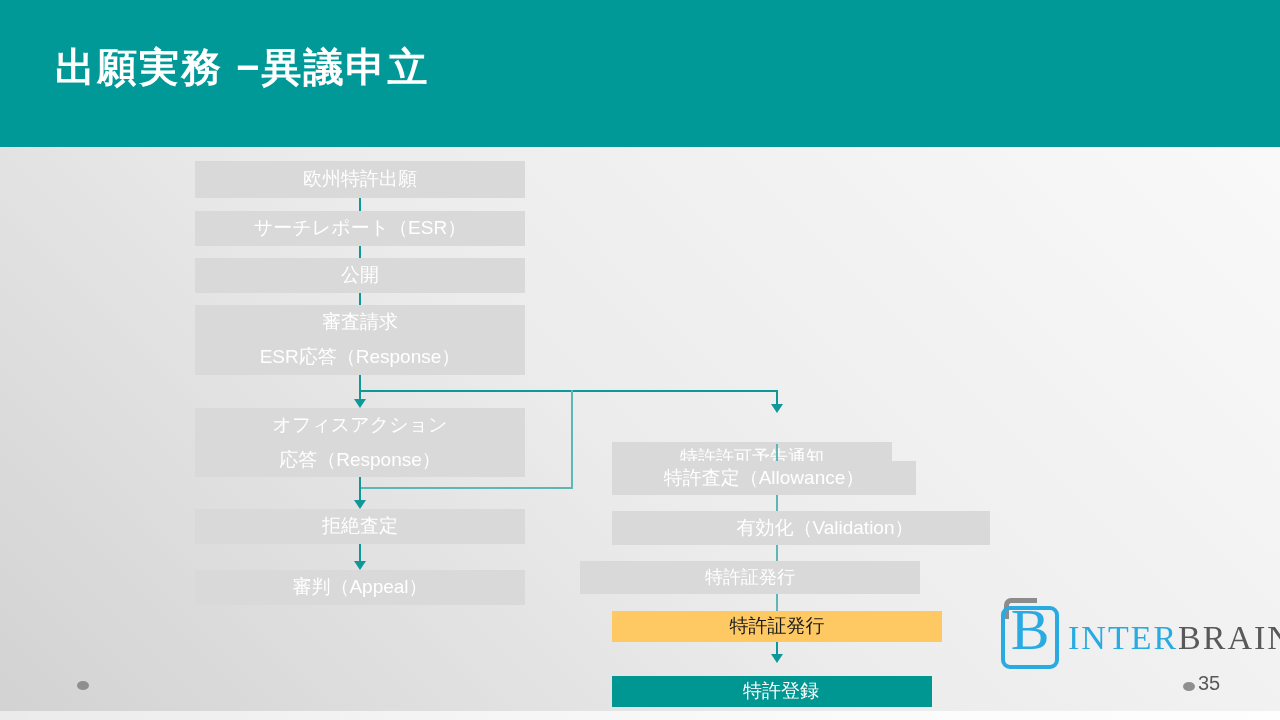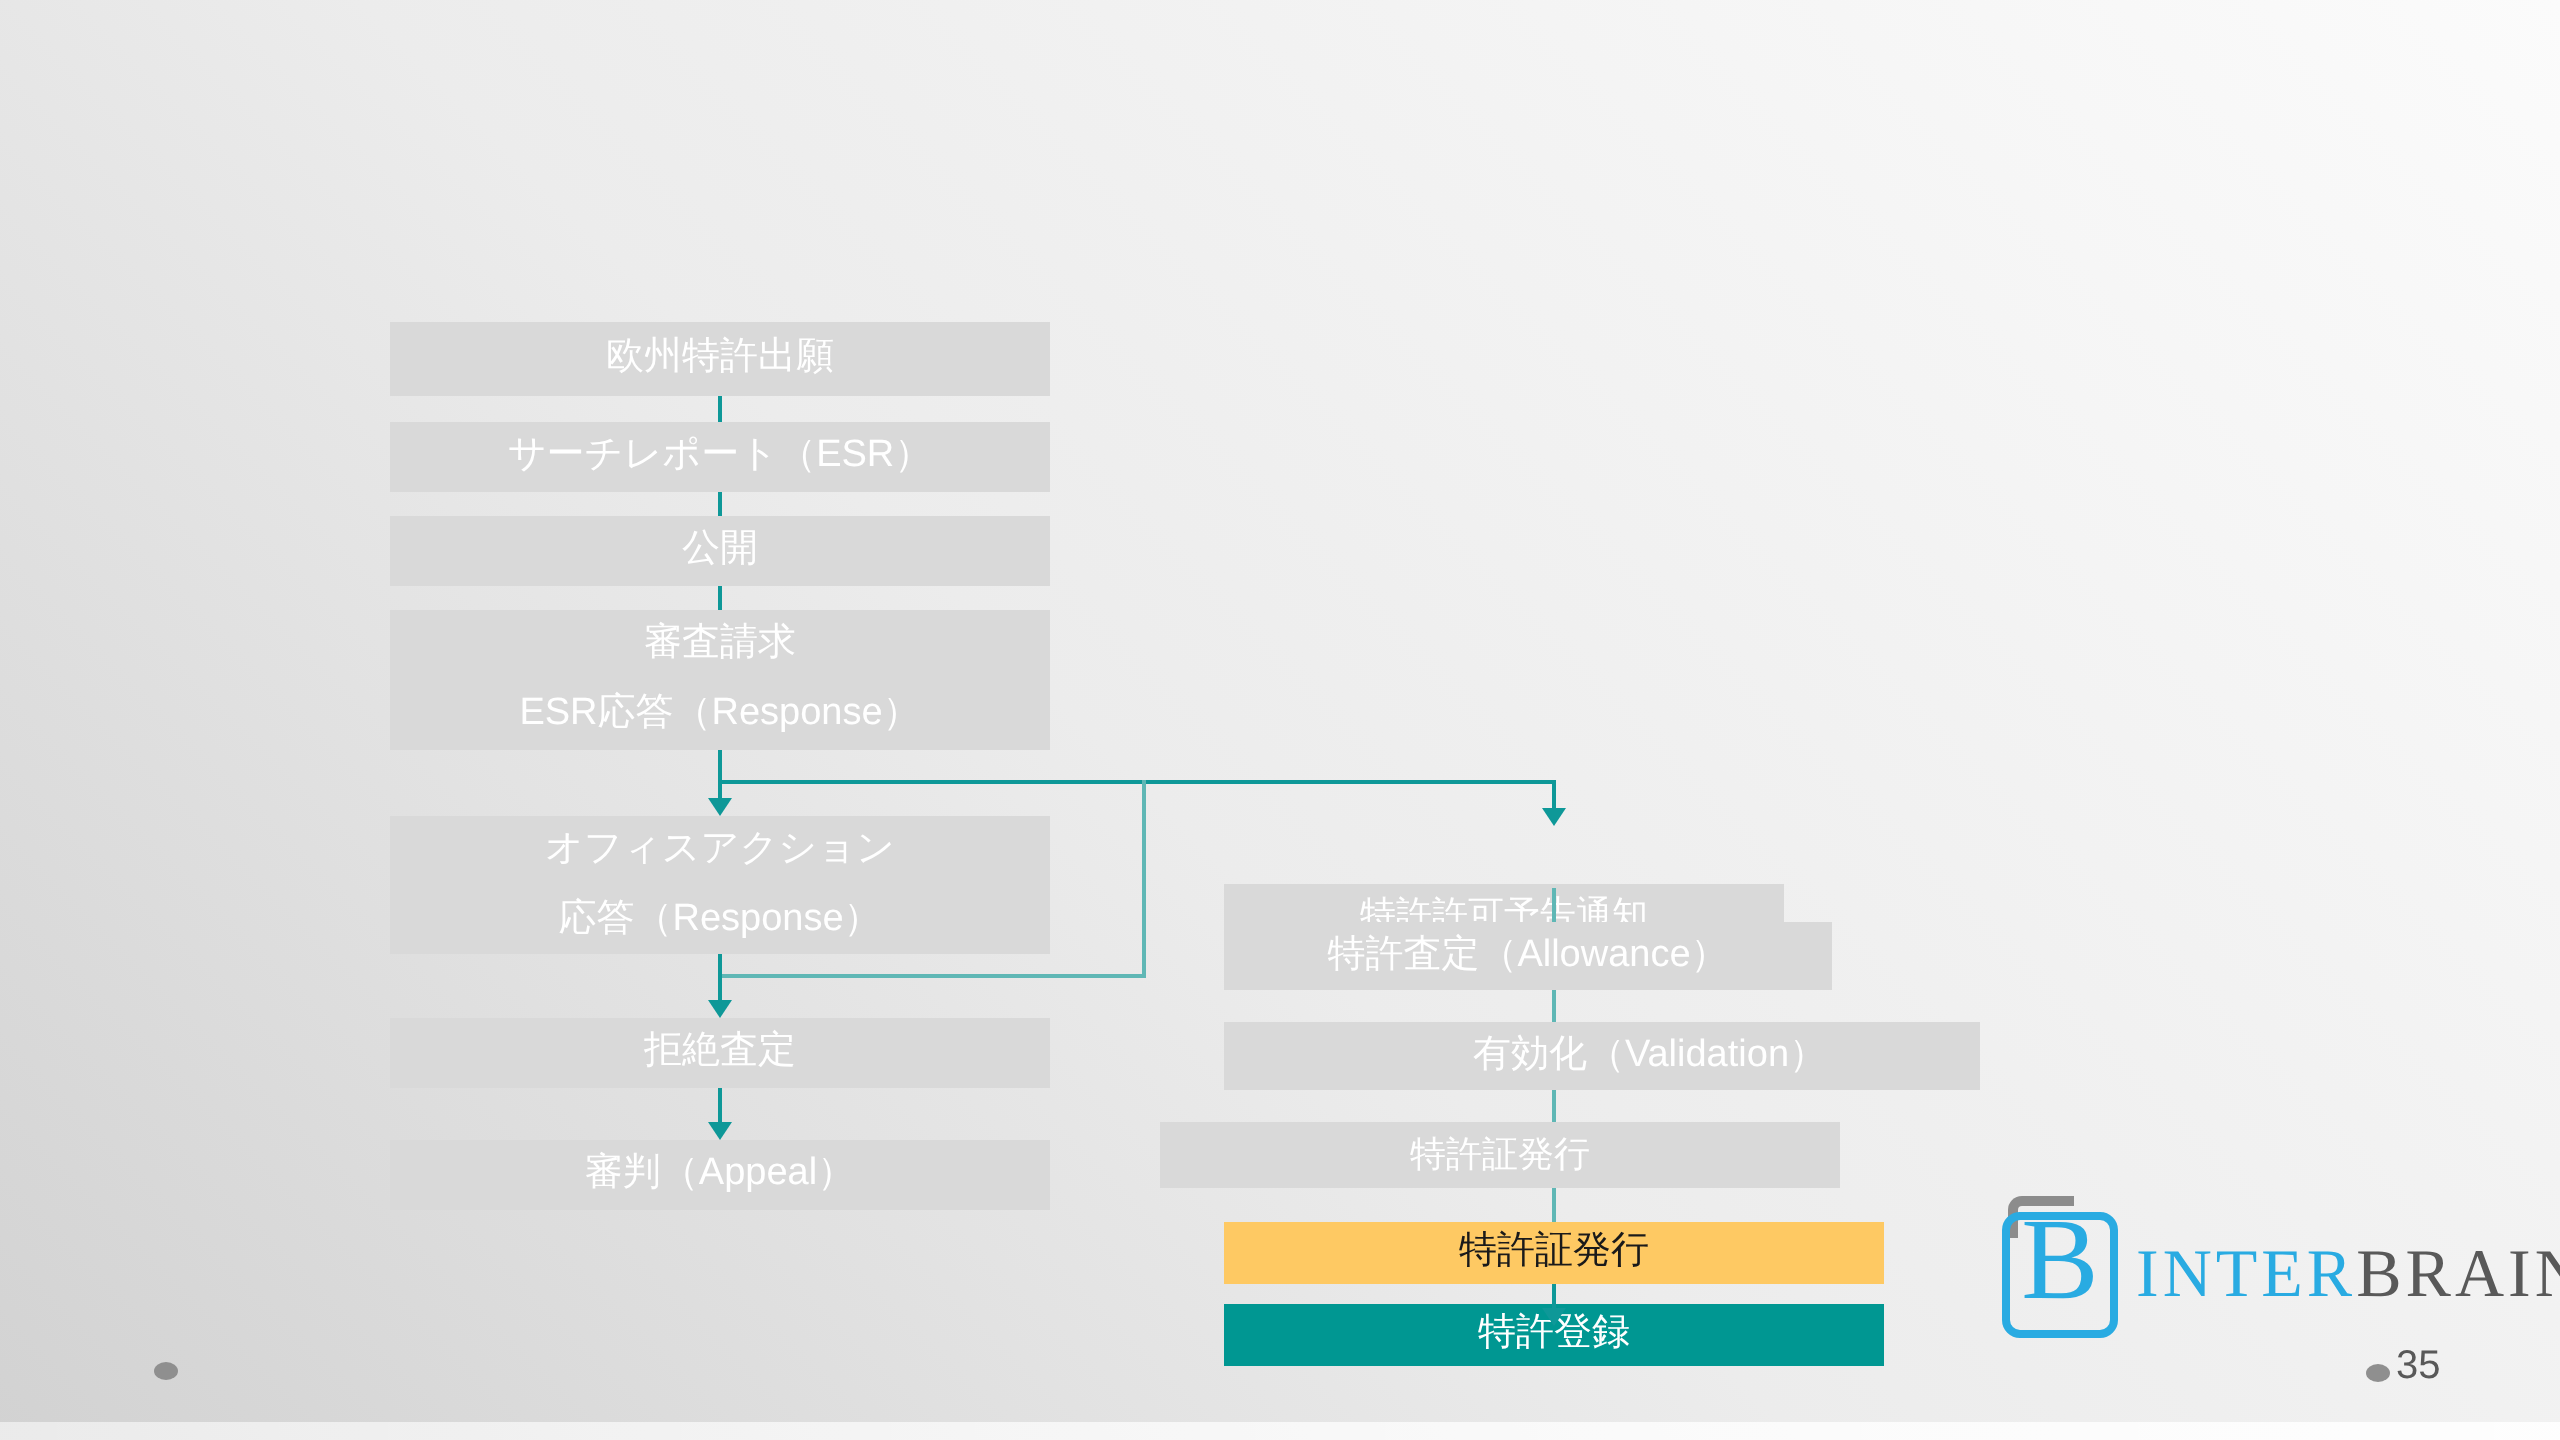--- a/index.html
+++ b/index.html
@@ -54,20 +54,23 @@
   .logo-text .inter{color:#29abe2;}
   .logo-text .brain{color:#595959;}
   .bottom-strip{position:absolute;left:0;bottom:0;width:1280px;height:9px;
     background:linear-gradient(to right,rgba(255,255,255,.55),rgba(255,255,255,.9));}
 </style>
 </head>
 <body>
 
 <div class="slide">
 
+  <div class="header">
+    <h1 class="title">出願実務 −異議申立</h1>
+  </div>
 
   <div class="box" style="left:195px;top:161px;width:330px;height:37px;">
     <span>欧州特許出願</span>
   </div>
   <div class="box" style="left:195px;top:211px;width:330px;height:35px;">
     <span>サーチレポート（ESR）</span>
   </div>
   <div class="box" style="left:195px;top:258px;width:330px;height:35px;">
     <span>公開</span>
   </div>
@@ -94,21 +97,21 @@
   </div>
   <div class="box" style="left:612px;top:511px;width:330px;height:34px;padding-left:48px;">
     <span>有効化（Validation）</span>
   </div>
   <div class="box" style="left:580px;top:561px;width:340px;height:33px;font-size:18px;text-align:center;">
     <span>特許証発行</span>
   </div>
   <div class="box yellow" style="left:612px;top:611px;width:330px;height:31px;">
     <span>特許証発行</span>
   </div>
-  <div class="box teal" style="left:612px;top:652px;width:330px;height:31px;">
+  <div class="box teal" style="left:612px;top:676px;width:302px;height:31px;padding-left:18px;">
     <span>特許登録</span>
   </div>
 
   <div class="vline" style="left:359px;top:198px;height:13px;"></div>
   <div class="vline" style="left:359px;top:246px;height:12px;"></div>
   <div class="vline" style="left:359px;top:293px;height:12px;"></div>
 
   <div class="vline" style="left:359px;top:375px;height:16px;"></div>
   <div class="hline" style="left:359px;top:390px;width:419px;"></div>
   <div class="vline" style="left:359px;top:390px;height:10px;"></div>

